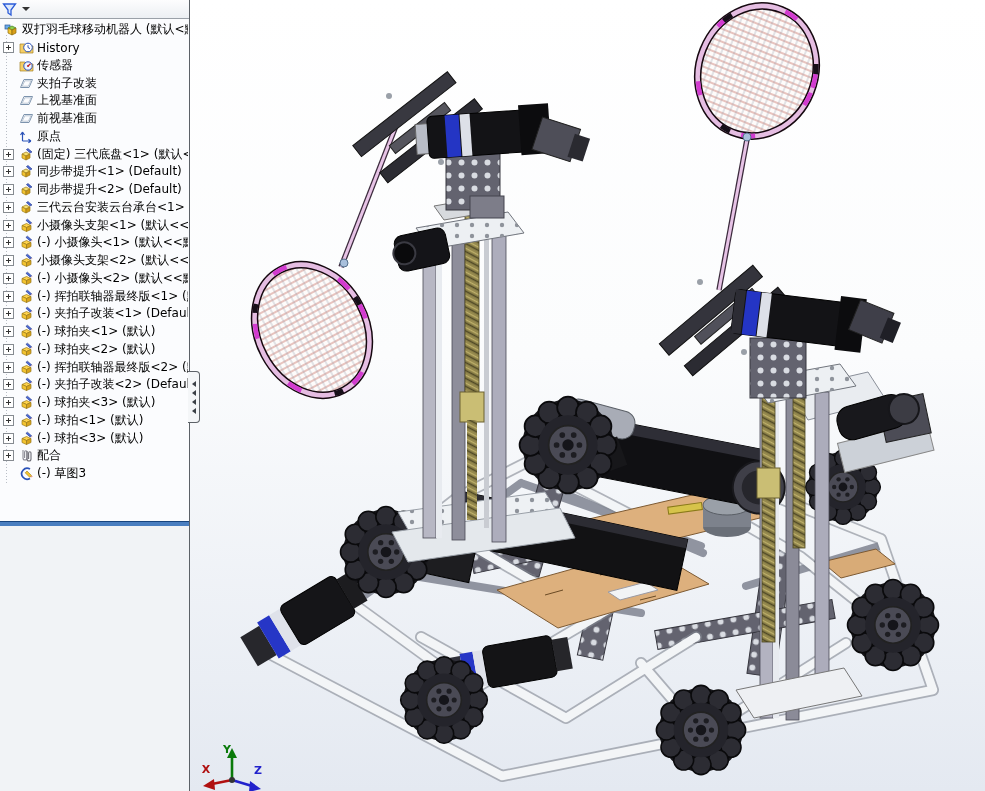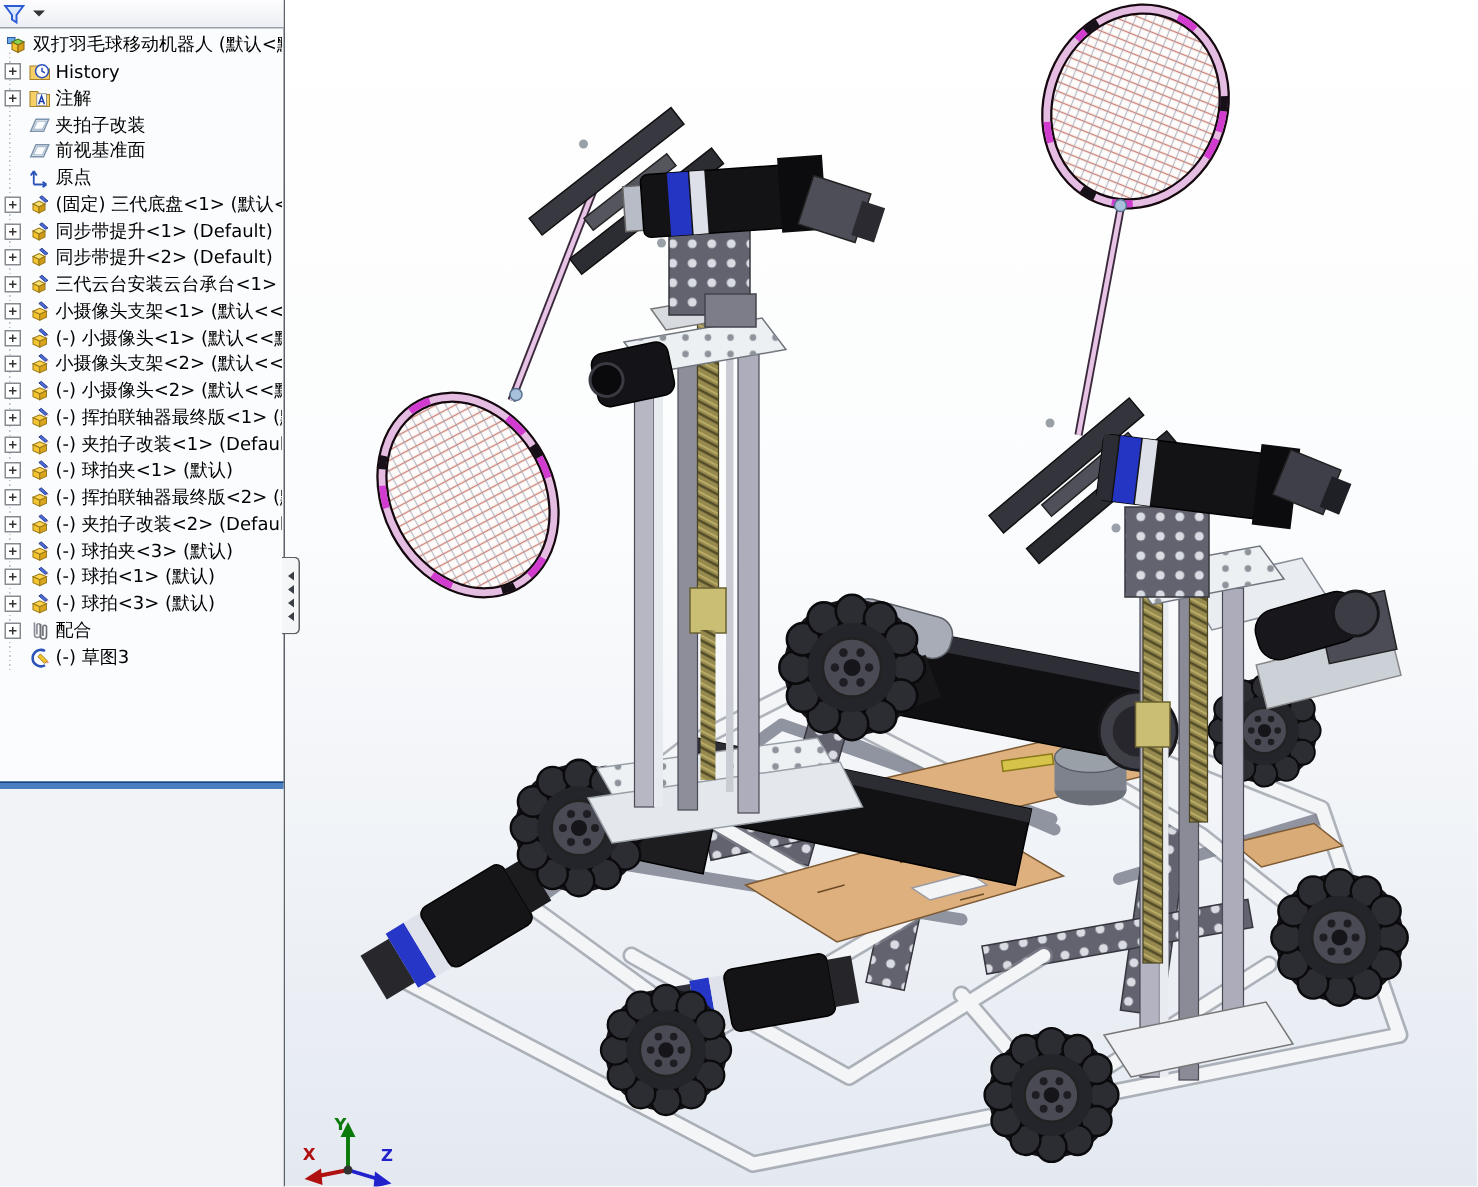--- a/index.html
+++ b/index.html
@@ -356,39 +356,50 @@
           <span class="ticon">
             <svg width="15" height="15" viewBox="0 0 15 15">
               <path d="M1 4 h5 l1.5 2 H14 v7 H1 Z" fill="#f6cf66" stroke="#a5812a" stroke-width=".7"></path>
               <circle cx="9" cy="7.5" r="4.3" fill="#fff" stroke="#2a52b8" stroke-width="1"></circle>
               <path d="M9 5.2 V7.5 L11 8.6" stroke="#2a52b8" stroke-width="1" fill="none"></path>
             </svg>
           </span>
           <span class="tlabel">History</span>
         </div>
         <div class="trow">
-          <span class="expbox"></span>
-          <span class="ticon">
-            <svg width="15" height="15" viewBox="0 0 15 15">
-              <path d="M1 3 h5 l1.5 2 H14 v8 H1 Z" fill="#f6cf66" stroke="#a5812a" stroke-width=".7"></path>
-              <rect x="5.5" y="4.5" width="6.5" height="8" fill="#fff" stroke="#888" stroke-width=".6"></rect>
-              <path d="M6.8 11.5 L8.7 6 L10.6 11.5 M7.4 9.7 h2.6" stroke="#1a3fae" stroke-width="1" fill="none"></path>
-            </svg>
-          </span>
-          <span class="tlabel">注解</span>
+          <span class="expbox nox"></span>
+          <span class="ticon">
+            <svg width="15" height="15" viewBox="0 0 15 15">
+              <path d="M1 4 h5 l1.5 2 H14 v7 H1 Z" fill="#f6cf66" stroke="#a5812a" stroke-width=".7"></path>
+              <circle cx="9" cy="8" r="4.2" fill="#eef4ff" stroke="#2a52b8" stroke-width="1"></circle>
+              <path d="M9 8 L11.5 5.8" stroke="#c22222" stroke-width="1.2"></path>
+              <circle cx="9" cy="8" r="1" fill="#c22222"></circle>
+            </svg>
+          </span>
+          <span class="tlabel">传感器</span>
         </div>
         <div class="trow">
           <span class="expbox nox"></span>
           <span class="ticon">
             <svg width="15" height="15" viewBox="0 0 15 15">
               <path d="M1.5 11.5 L5 3.5 H13.5 L10 11.5 Z" fill="none" stroke="#7c93ad" stroke-width="1"></path>
               <path d="M3.2 10.2 L5.9 4.8 H12 L9.3 10.2 Z" fill="none" stroke="#aebdcd" stroke-width=".8"></path>
             </svg>
           </span>
           <span class="tlabel">夹拍子改装</span>
+        </div>
+        <div class="trow">
+          <span class="expbox nox"></span>
+          <span class="ticon">
+            <svg width="15" height="15" viewBox="0 0 15 15">
+              <path d="M1.5 11.5 L5 3.5 H13.5 L10 11.5 Z" fill="none" stroke="#7c93ad" stroke-width="1"></path>
+              <path d="M3.2 10.2 L5.9 4.8 H12 L9.3 10.2 Z" fill="none" stroke="#aebdcd" stroke-width=".8"></path>
+            </svg>
+          </span>
+          <span class="tlabel">上视基准面</span>
         </div>
         <div class="trow">
           <span class="expbox nox"></span>
           <span class="ticon">
             <svg width="15" height="15" viewBox="0 0 15 15">
               <path d="M1.5 11.5 L5 3.5 H13.5 L10 11.5 Z" fill="none" stroke="#7c93ad" stroke-width="1"></path>
               <path d="M3.2 10.2 L5.9 4.8 H12 L9.3 10.2 Z" fill="none" stroke="#aebdcd" stroke-width=".8"></path>
             </svg>
           </span>
           <span class="tlabel">前视基准面</span>
@@ -533,20 +544,33 @@
           <span class="ticon">
             <svg width="15" height="15" viewBox="0 0 15 15">
               <path d="M3 7.5 L7.5 5.5 L12 7.5 L7.5 9.5 Z" fill="#ffd24a" stroke="#9a7a1a" stroke-width=".7"></path>
               <path d="M3 7.5 L7.5 9.5 V13.5 L3 11.5 Z" fill="#f4c430" stroke="#9a7a1a" stroke-width=".7"></path>
               <path d="M12 7.5 L7.5 9.5 V13.5 L12 11.5 Z" fill="#d9a51d" stroke="#9a7a1a" stroke-width=".7"></path>
               <path d="M8.5 1.2 L12.8 5 l-1.7 .9 L6.9 2.3 Z" fill="#4a6ade" stroke="#23357e" stroke-width=".6"></path>
               <path d="M12.8 5 l1 1 -2 .2 Z" fill="#f0b8b0"></path>
             </svg>
           </span>
           <span class="tlabel">(-) 球拍夹&lt;1&gt; (默认)</span>
+        </div>
+        <div class="trow">
+          <span class="expbox"></span>
+          <span class="ticon">
+            <svg width="15" height="15" viewBox="0 0 15 15">
+              <path d="M3 7.5 L7.5 5.5 L12 7.5 L7.5 9.5 Z" fill="#ffd24a" stroke="#9a7a1a" stroke-width=".7"></path>
+              <path d="M3 7.5 L7.5 9.5 V13.5 L3 11.5 Z" fill="#f4c430" stroke="#9a7a1a" stroke-width=".7"></path>
+              <path d="M12 7.5 L7.5 9.5 V13.5 L12 11.5 Z" fill="#d9a51d" stroke="#9a7a1a" stroke-width=".7"></path>
+              <path d="M8.5 1.2 L12.8 5 l-1.7 .9 L6.9 2.3 Z" fill="#4a6ade" stroke="#23357e" stroke-width=".6"></path>
+              <path d="M12.8 5 l1 1 -2 .2 Z" fill="#f0b8b0"></path>
+            </svg>
+          </span>
+          <span class="tlabel">(-) 球拍夹&lt;2&gt; (默认)</span>
         </div>
         <div class="trow">
           <span class="expbox"></span>
           <span class="ticon">
             <svg width="15" height="15" viewBox="0 0 15 15">
               <path d="M3 7.5 L7.5 5.5 L12 7.5 L7.5 9.5 Z" fill="#ffd24a" stroke="#9a7a1a" stroke-width=".7"></path>
               <path d="M3 7.5 L7.5 9.5 V13.5 L3 11.5 Z" fill="#f4c430" stroke="#9a7a1a" stroke-width=".7"></path>
               <path d="M12 7.5 L7.5 9.5 V13.5 L12 11.5 Z" fill="#d9a51d" stroke="#9a7a1a" stroke-width=".7"></path>
               <path d="M8.5 1.2 L12.8 5 l-1.7 .9 L6.9 2.3 Z" fill="#4a6ade" stroke="#23357e" stroke-width=".6"></path>
               <path d="M12.8 5 l1 1 -2 .2 Z" fill="#f0b8b0"></path>

